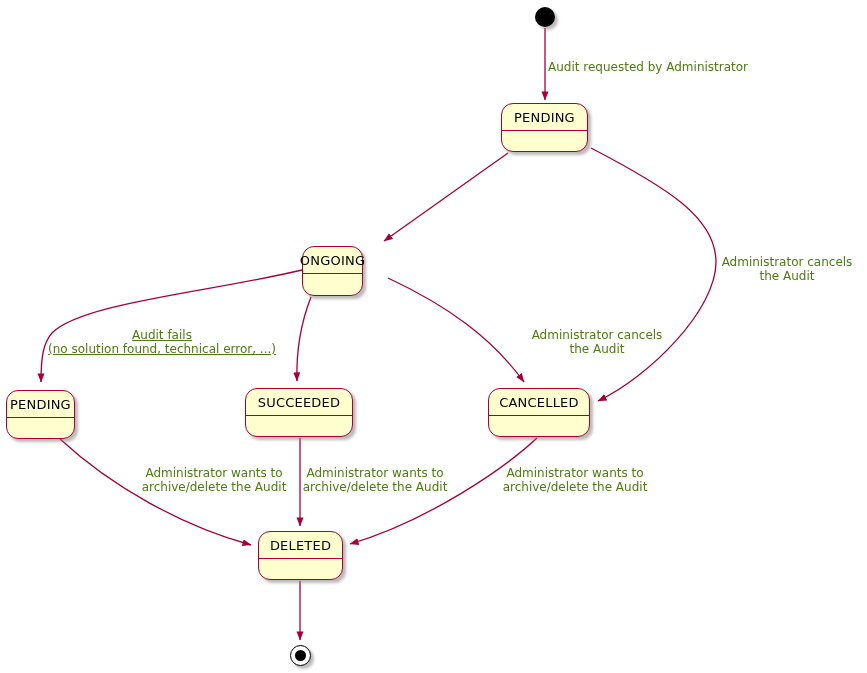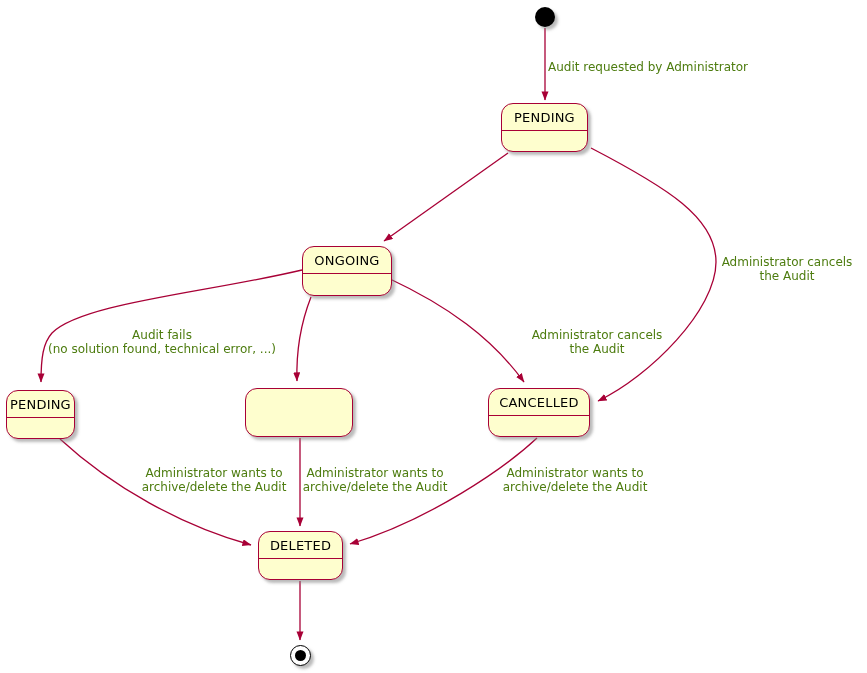--- a/index.html
+++ b/index.html
@@ -95,48 +95,49 @@
     <div class="final-outer">
       <div class="final-inner"></div>
     </div>
   </div>
 
   <div class="state" style="left:501px;top:103px;width:87px;height:49px;">
     <div class="state-title">PENDING</div>
     <div class="state-body"></div>
   </div>
 
-  <div class="state" style="left:302px;top:246px;width:90px;height:50px;">
+  <div class="state" style="left:302px;top:246px;width:61px;height:50px;">
     <div class="state-title">ONGOING</div>
     <div class="state-body"></div>
   </div>
 
   <div class="state" style="left:6px;top:390px;width:69px;height:49px;">
     <div class="state-title">PENDING</div>
     <div class="state-body"></div>
   </div>
 
   <div class="state" style="left:245px;top:388px;width:108px;height:49px;">
+    <div class="state-title">SUCCEEDED</div>
     <div class="state-body"></div>
   </div>
 
   <div class="state" style="left:488px;top:388px;width:102px;height:49px;">
     <div class="state-title">CANCELLED</div>
     <div class="state-body"></div>
   </div>
 
   <div class="state" style="left:258px;top:531px;width:85px;height:49px;">
     <div class="state-title">DELETED</div>
     <div class="state-body"></div>
   </div>
 
   <div class="edge-label left-align" style="left:548px;top:60px;">Audit requested by Administrator</div>
   <div class="edge-label" style="left:677px;top:255px;width:220px;">Administrator cancels
 the Audit</div>
-  <div class="edge-label" style="left:32px;top:328px;width:260px;">Audit fails
+  <div class="edge-label" style="left:32px;top:328px;width:260px;text-decoration:underline;">Audit fails
 (no solution found, technical error, ...)</div>
   <div class="edge-label" style="left:487px;top:328px;width:220px;">Administrator cancels
 the Audit</div>
   <div class="edge-label" style="left:104px;top:466px;width:220px;">Administrator wants to
 archive/delete the Audit</div>
   <div class="edge-label" style="left:265px;top:466px;width:220px;">Administrator wants to
 archive/delete the Audit</div>
   <div class="edge-label" style="left:465px;top:466px;width:220px;">Administrator wants to
 archive/delete the Audit</div>
 

